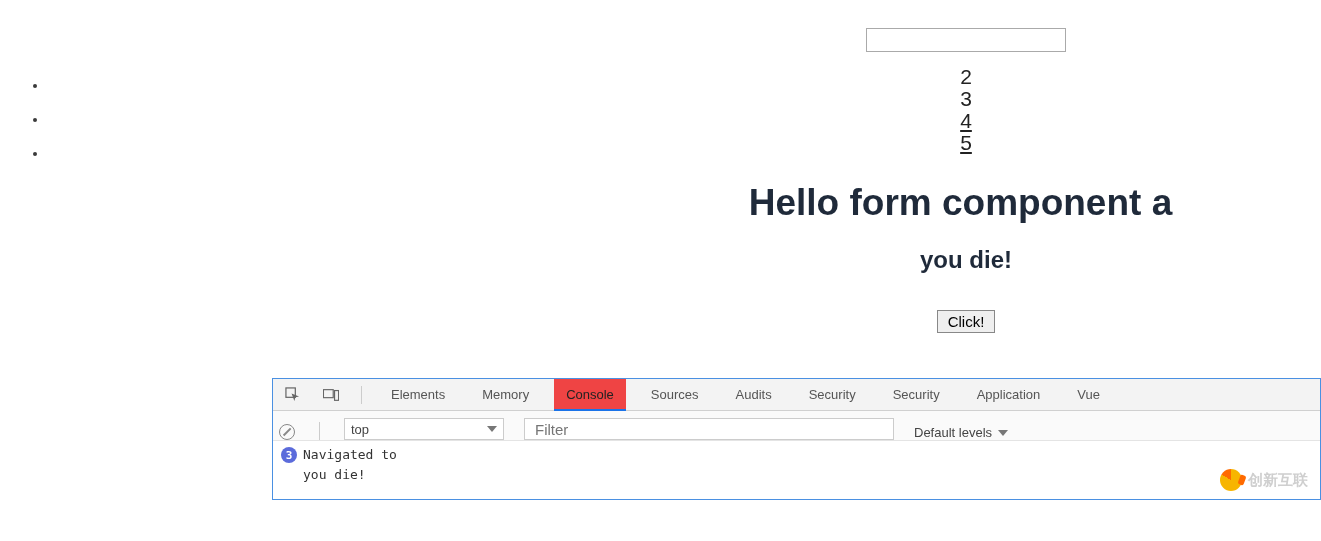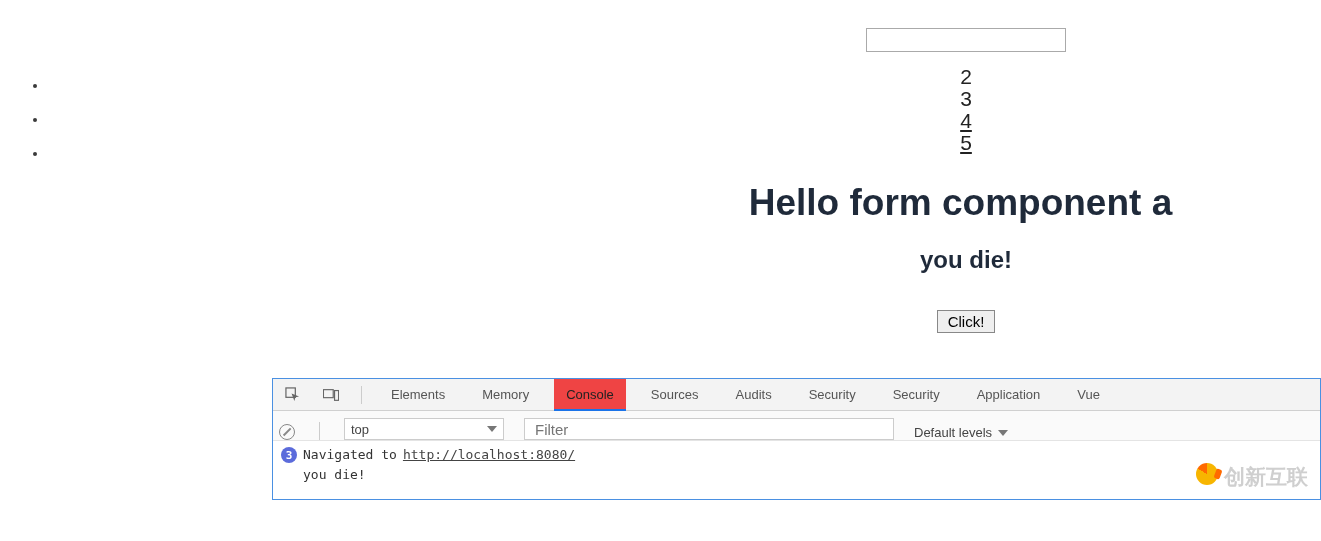--- a/index.html
+++ b/index.html
@@ -139,22 +139,22 @@
   .log-row{display:flex;align-items:center;gap:6px;}
   .badge{
     display:inline-flex;align-items:center;justify-content:center;
     width:16px;height:16px;border-radius:50%;background:#5b6bdb;color:#fff;font-size:11px;font-weight:700;
   }
   .log-url{text-decoration:underline;color:#444;}
   .log-indent{padding-left:22px;}
 
   
   .watermark{
-    position:absolute;right:12px;bottom:8px;display:flex;gap:6px;
-    font-size:21px;color:#cfcfcf;font-weight:600;pointer-events:none;
+    position:absolute;right:12px;bottom:8px;display:flex;align-items:center;gap:6px;
+    font-size:15px;color:#cfcfcf;font-weight:600;pointer-events:none;
   }
   .wm-icon{
     width:22px;height:22px;border-radius:50%;
     background:conic-gradient(#f7b500 0 300deg,#ff6a00 300deg 360deg);
     position:relative;
   }
   .wm-icon::after{content:"";position:absolute;right:-3px;top:6px;width:6px;height:10px;background:#ff6a00;border-radius:2px;transform:rotate(20deg);}
 </style>
 </head>
 <body>
@@ -218,21 +218,20 @@
     <div class="levels">
       <span>Default levels</span>
       <span class="tri-down"></span>
     </div>
   </div>
 
   <div class="dt-log">
     <div class="log-row">
       <span class="badge">3</span>
       <span>Navigated to </span>
-      <span class="log-url">http://localhost:8080/</span>
     </div>
     <div class="log-indent">you die!</div>
   </div>
 
   <div class="watermark">
     <span class="wm-icon"></span>
     <span>创新互联</span>
   </div>
 </div>
 

